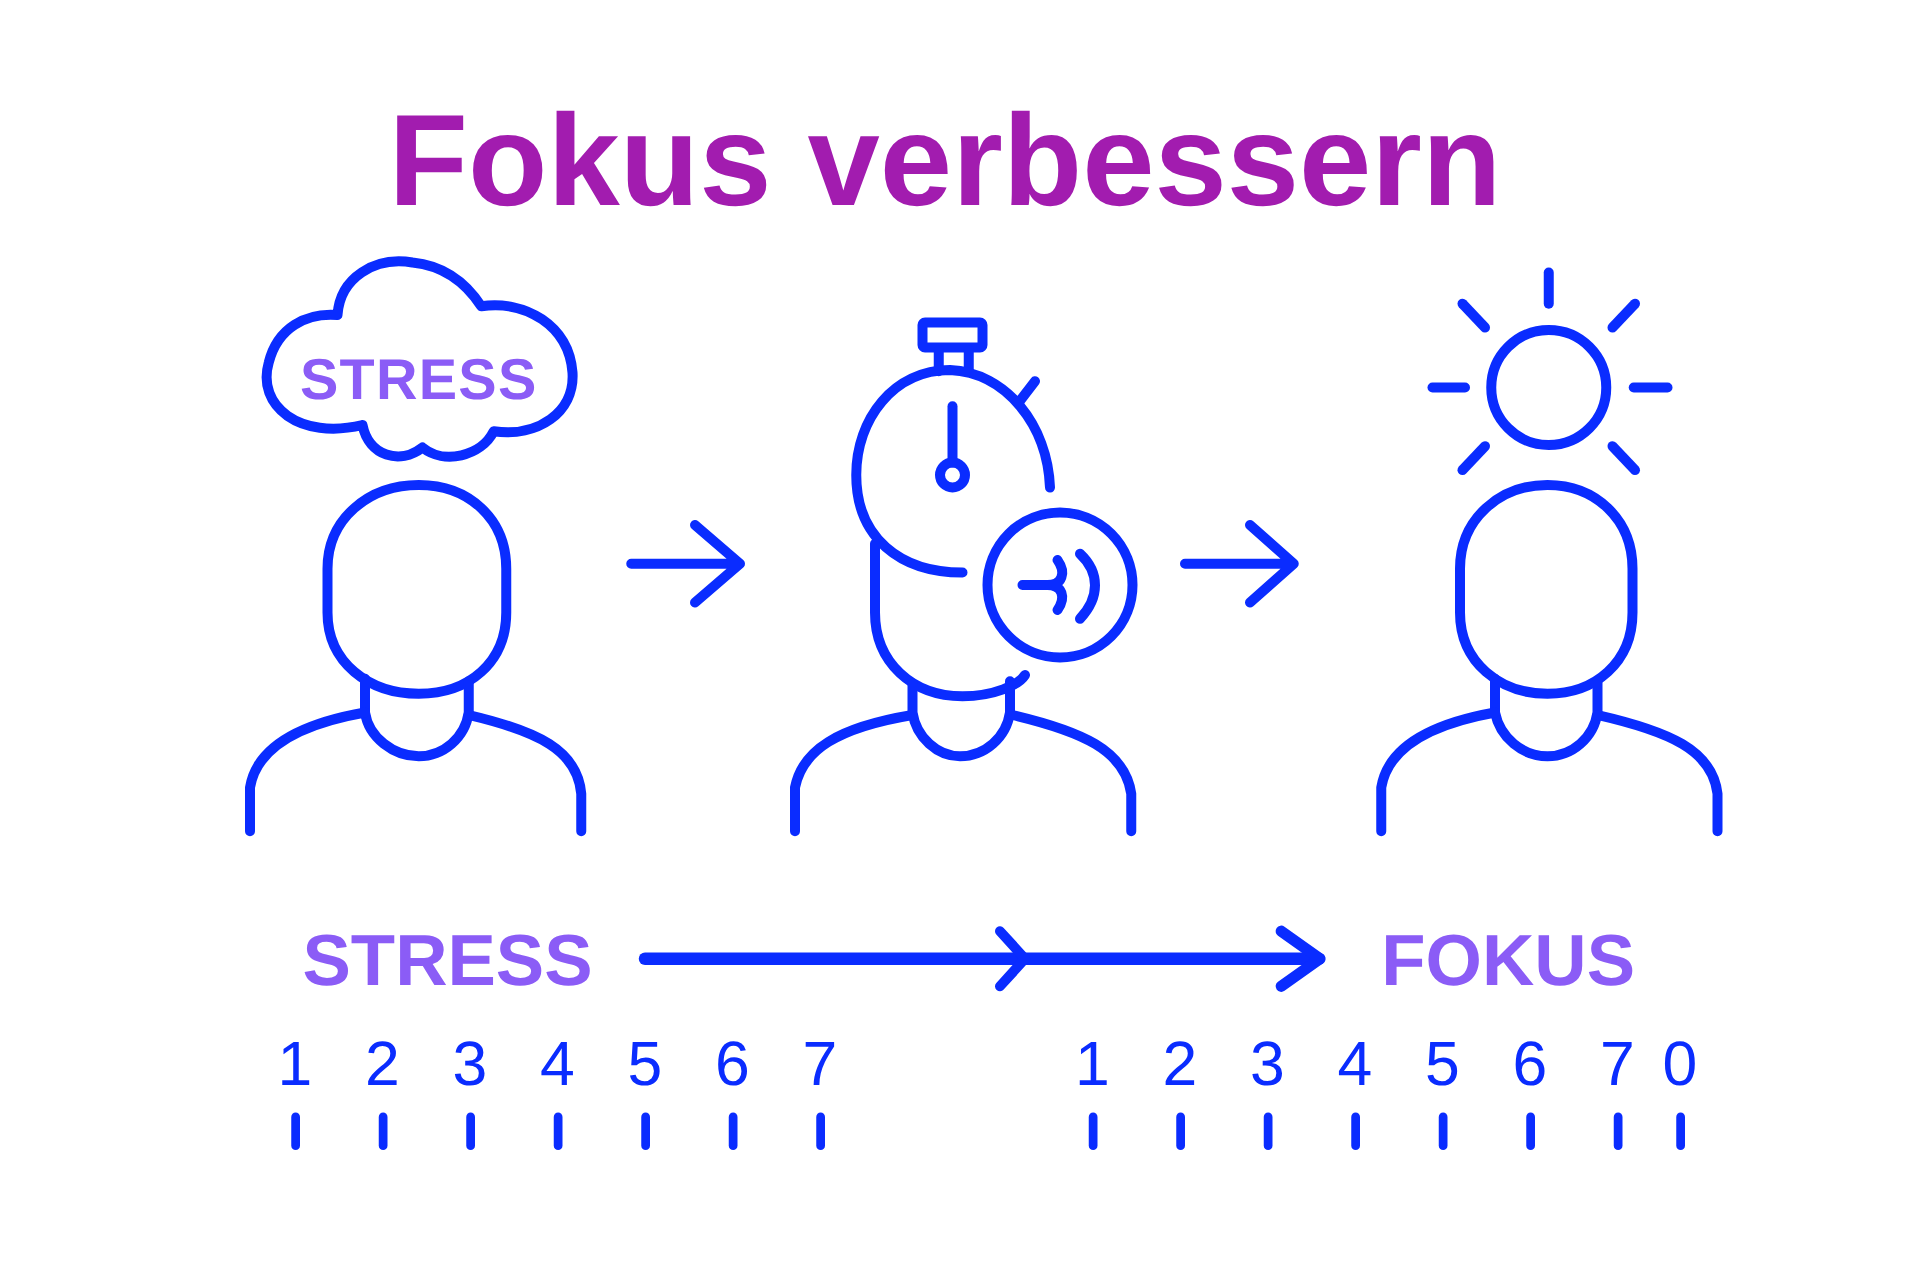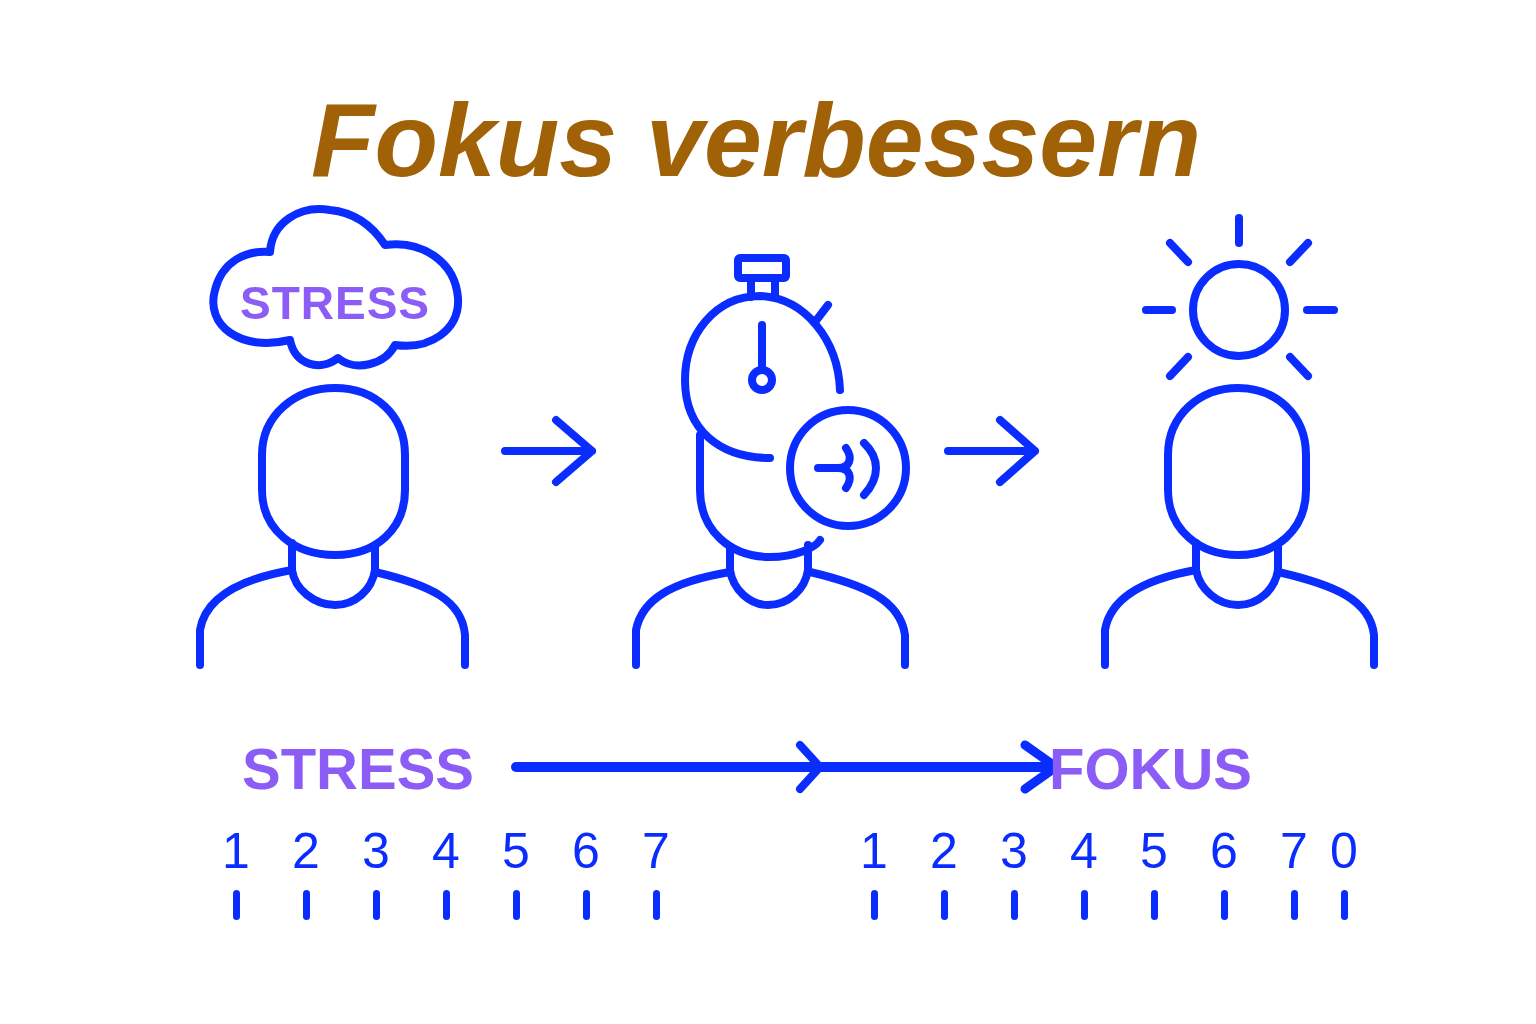--- a/index.html
+++ b/index.html
@@ -1,20 +1,20 @@
 <!DOCTYPE html>
 <html><head>
 <meta charset="utf-8">
 <style>
   html, body { margin: 0; padding: 0; background: #ffffff; }
   body { width: 1536px; height: 1024px; position: relative; overflow: hidden; font-family: "Liberation Sans", sans-serif; }
   .title {
-    position: absolute; left: 0; width: 1512px; top: 80px; text-align: center;
+    position: absolute; left: 0; width: 1512px; top: 69px; text-align: center;
     font-family: "Liberation Sans", sans-serif; font-weight: bold; font-size: 104px;
-    color: #a16207; letter-spacing: 0px; line-height: 120px; margin: 0; font-style: italic;
+    color: #a21caf; letter-spacing: 0px; line-height: 120px; margin: 0;
   }
   svg.art { position: absolute; left: 0; top: 0; width: 1536px; height: 1024px; }
   .stroke { fill: none; stroke: #0a2cff; stroke-width: 8; stroke-linecap: round; stroke-linejoin: round; }
   .label {
     position: absolute; font-family: "Liberation Sans", sans-serif; font-weight: bold;
     color: #8b5cf6; margin: 0; white-space: nowrap;
   }
   .cloud-label { font-size: 46px; left: 240px; top: 276px; letter-spacing: 1px; }
   .stage-label { font-size: 58px; top: 735px; letter-spacing: 0px; }
   .tick-num {
@@ -102,21 +102,21 @@
   <g>
     <path class="stroke" style="stroke-width:10" d="M 516 767 L 1055 767"></path>
     <path class="stroke" d="M 800 745 L 820 767 L 800 789"></path>
     <path class="stroke" style="stroke-width:9" d="M 1025 745 L 1056 767 L 1025 789"></path>
   </g>
 </svg>
 
 <div class="label cloud-label">STRESS</div>
 
 <div class="label stage-label" style="left:242px;">STRESS</div>
-<div class="label stage-label" style="left:1049px;">FOKUS</div>
+<div class="label stage-label" style="left:1105px;">FOKUS</div>
 
 <div>
   <div class="tick-num" style="left:236px;">1</div>
   <div class="tick-num" style="left:306px;">2</div>
   <div class="tick-num" style="left:376px;">3</div>
   <div class="tick-num" style="left:446px;">4</div>
   <div class="tick-num" style="left:516px;">5</div>
   <div class="tick-num" style="left:586px;">6</div>
   <div class="tick-num" style="left:656px;">7</div>
 

